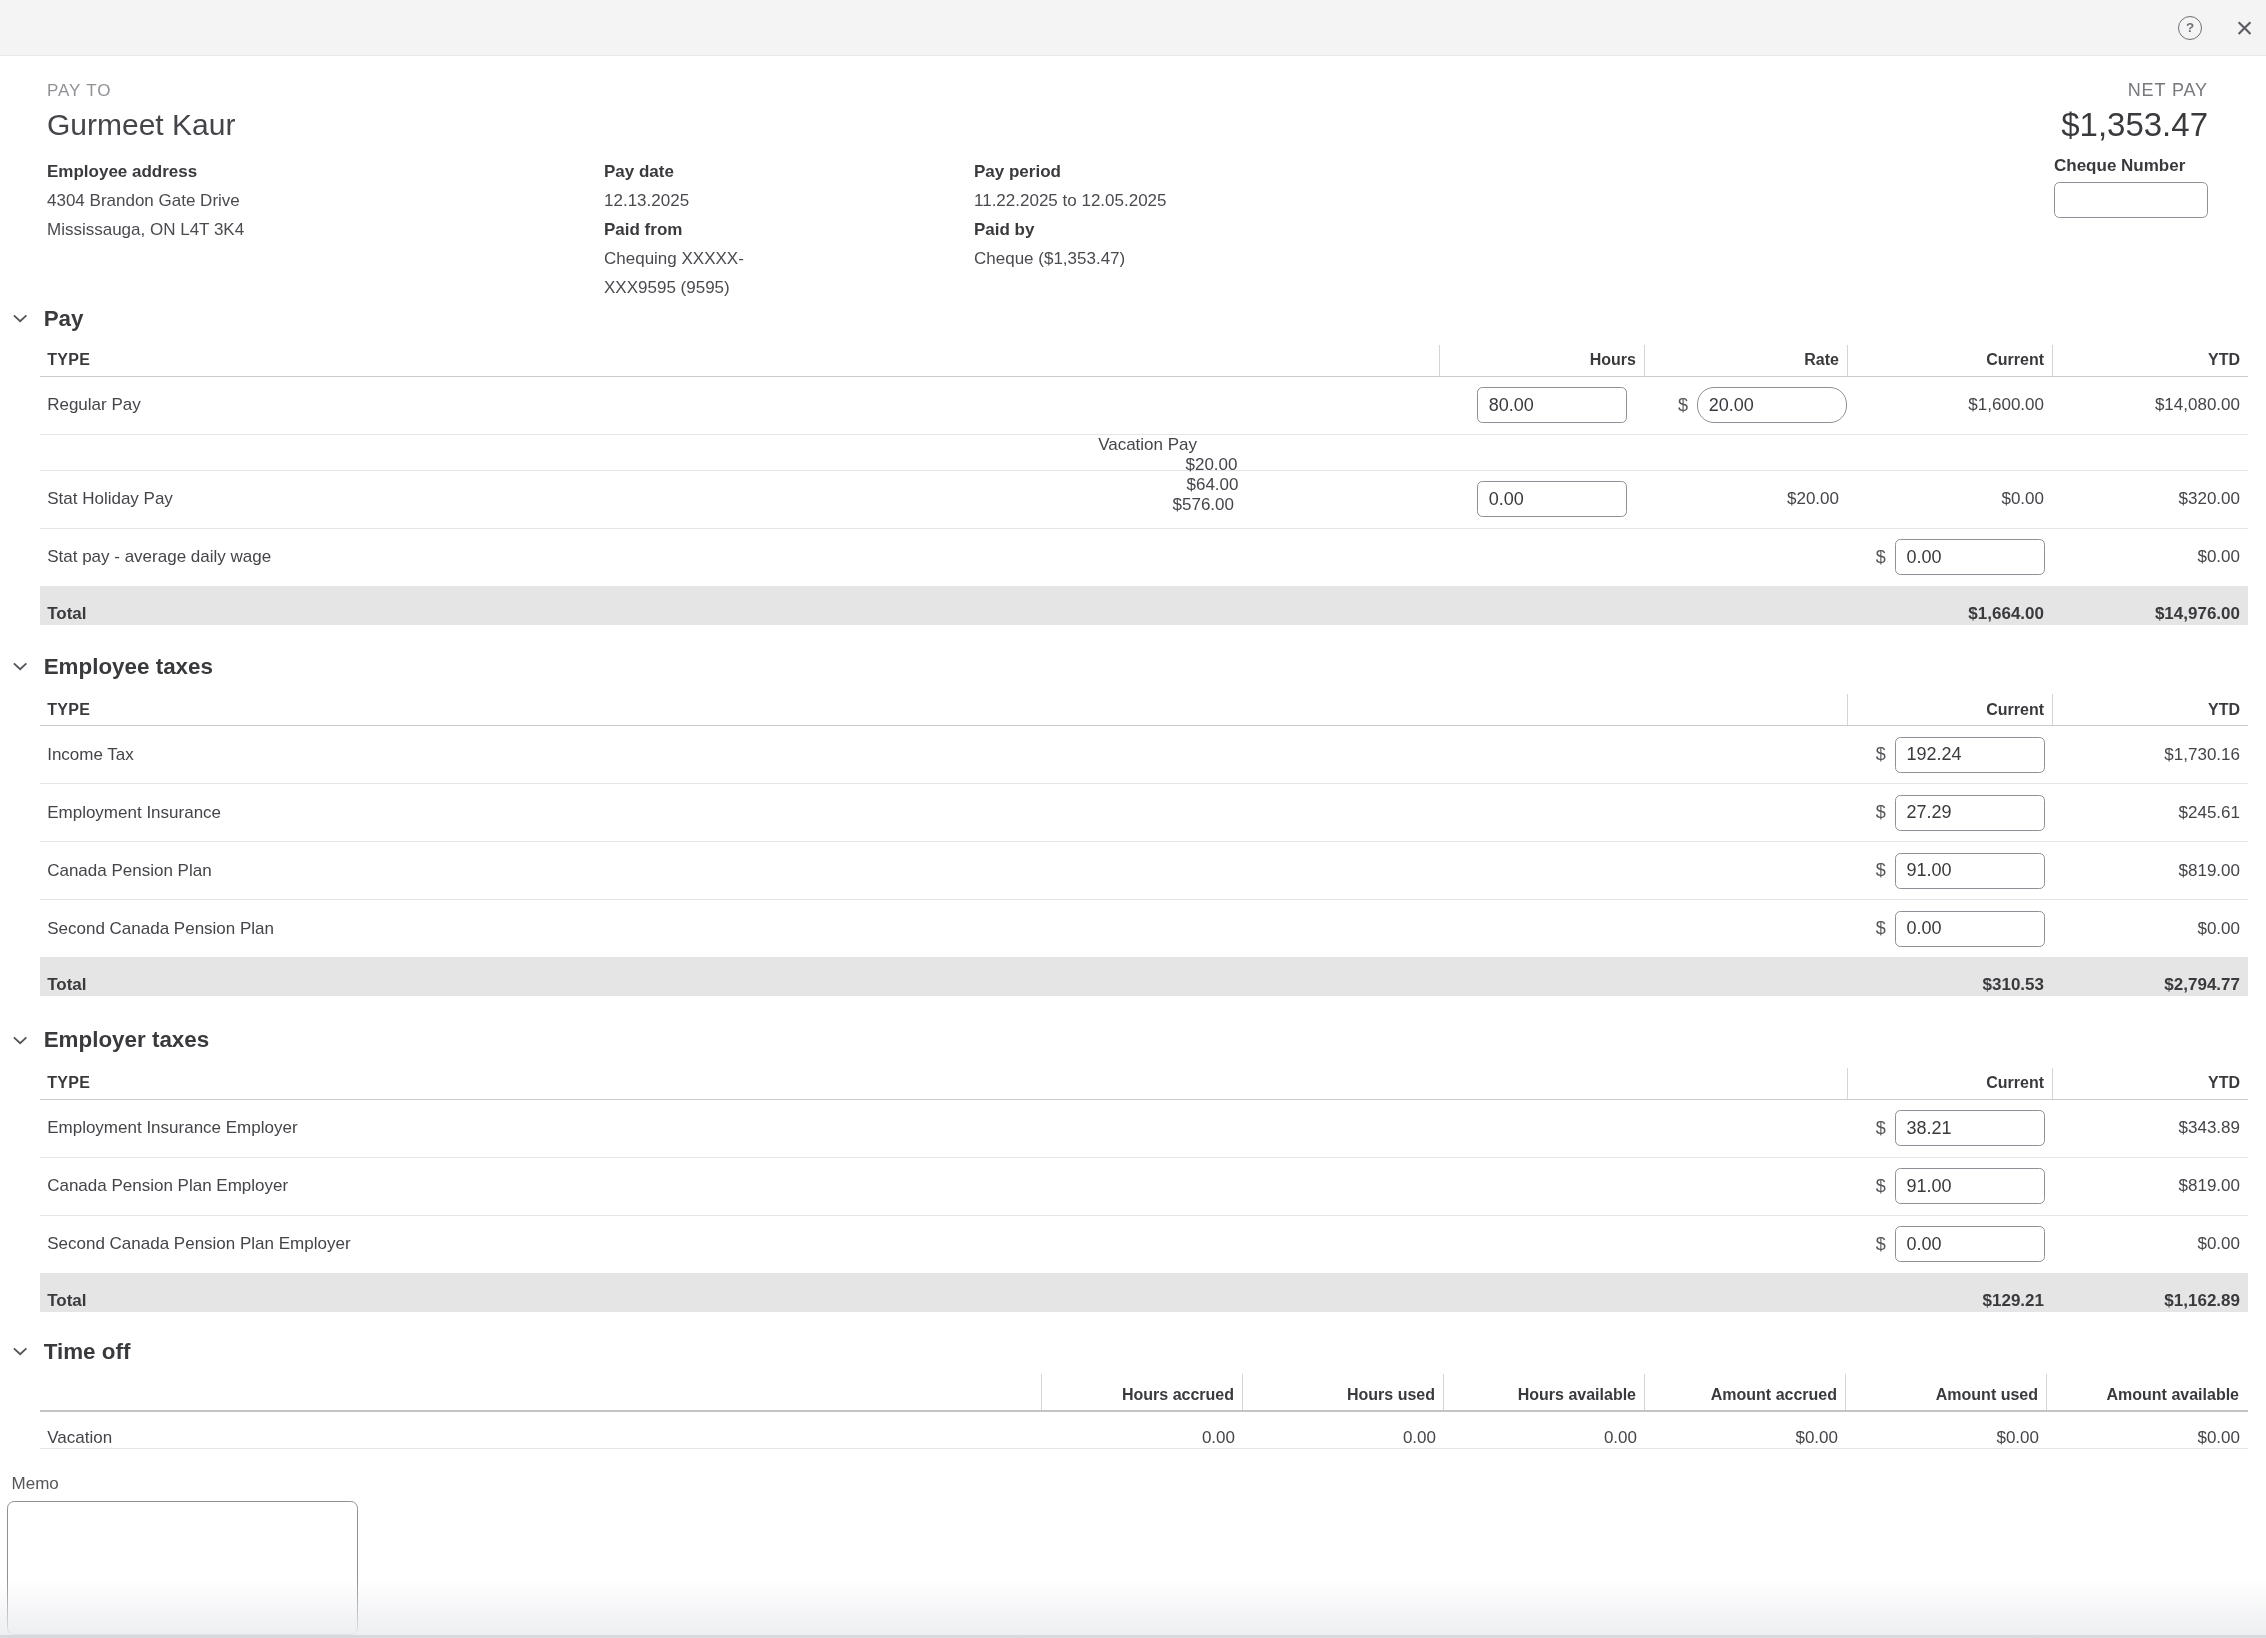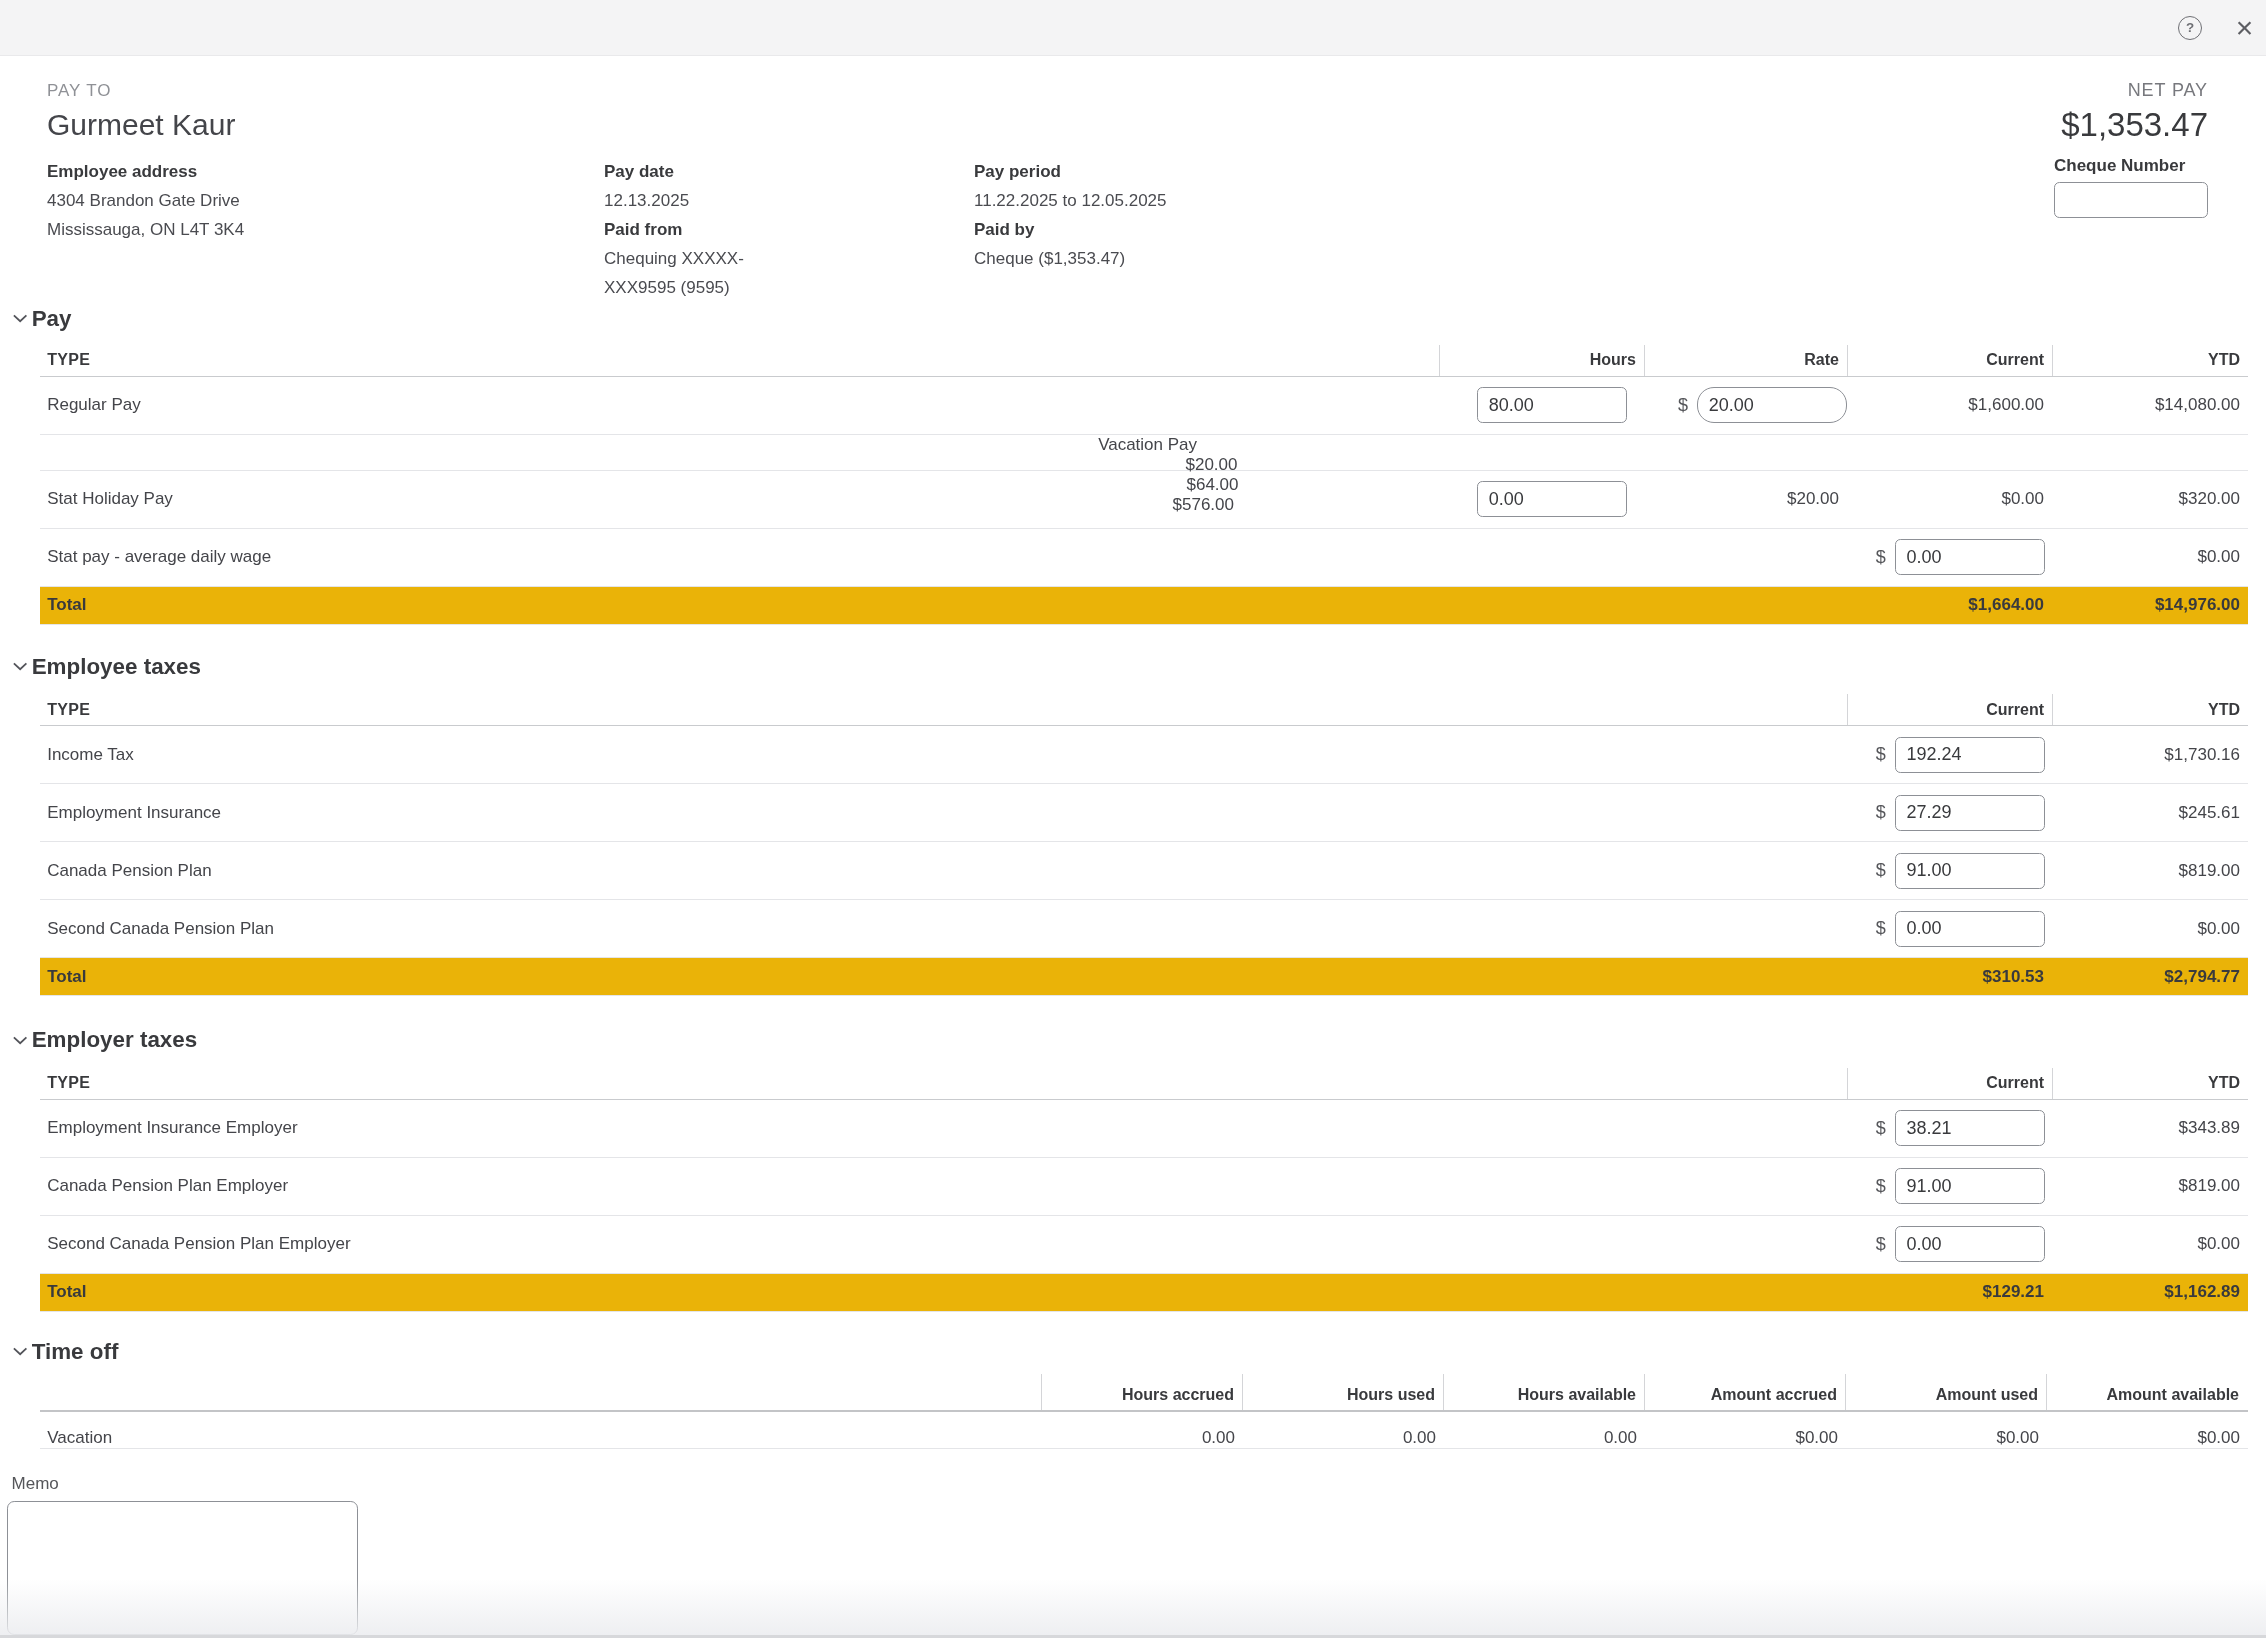--- a/index.html
+++ b/index.html
@@ -29,35 +29,35 @@
   .info-value { color:#4a4b50; white-space:pre-line; }
 
   .netpay-block { position:absolute; top:24px; right:59px; width:154px; }
   .netpay-label { font-size:18px; line-height:21.5px; color:#77787d; letter-spacing:0.9px; text-align:right; }
   .netpay-amount { font-size:33px; line-height:39px; color:#393a3d; text-align:right; margin-top:3.6px; }
   .cheque-label { font-size:17px; font-weight:bold; margin-top:10.7px; line-height:21.5px; }
   .cheque-input { margin-top:5.4px; width:154px; height:36px; border:1.3px solid #8d9096; border-radius:5.4px;
                   font-family:inherit; font-size:18px; color:#393a3d; padding:0 10.7px; outline:none; background:#fff; }
 
   
-  .section-heading { display:flex; align-items:center; gap:4px; margin-left:13.4px; cursor:pointer; }
+  .section-heading { display:flex; align-items:center; gap:16px; margin-left:13.4px; cursor:pointer; }
   .section-heading .title { font-size:22.4px; line-height:30px; font-weight:bold; color:#393a3d; }
   .chev { display:flex; align-items:center; }
 
   .tbl { margin-left:40px; width:2208px; }
   .thead { display:flex; height:32px; align-items:flex-end; border-bottom:1.8px solid #c9cbce; }
   .th { font-size:16px; font-weight:bold; color:#393a3d; padding:0 8px 6.3px 0; text-align:right; height:100%;
         display:flex; align-items:flex-end; justify-content:flex-end; }
   .th.type { flex:1; justify-content:flex-start; padding-left:7.2px; letter-spacing:0.3px; }
   .th.divided { border-left:0.9px solid #d4d5d8; }
 
   .trow { display:flex; align-items:center; border-bottom:0.9px solid #e4e5e8; font-size:17px; color:#44454a; }
   .trow.lg { height:58px; }
   .trow.sm { height:36px;flex-direction:column; }
-  .trow.total { height:38px; background:#eab308; font-weight:bold; color:#393a3d; }
+  .trow.total { height:38px; background:#e5e5e5; font-weight:bold; color:#393a3d;align-items:flex-end; }
   .td { text-align:right; padding-right:8px; }
   .td.type { flex:1; text-align:left; padding-left:7.2px; padding-right:0; }
 
   
   .c-hours   { width:205px; }
   .c-rate    { width:203px; }
   .c-current { width:205px; }
   .c-ytd     { width:196px; }
   
   .t-current { width:205px; }

